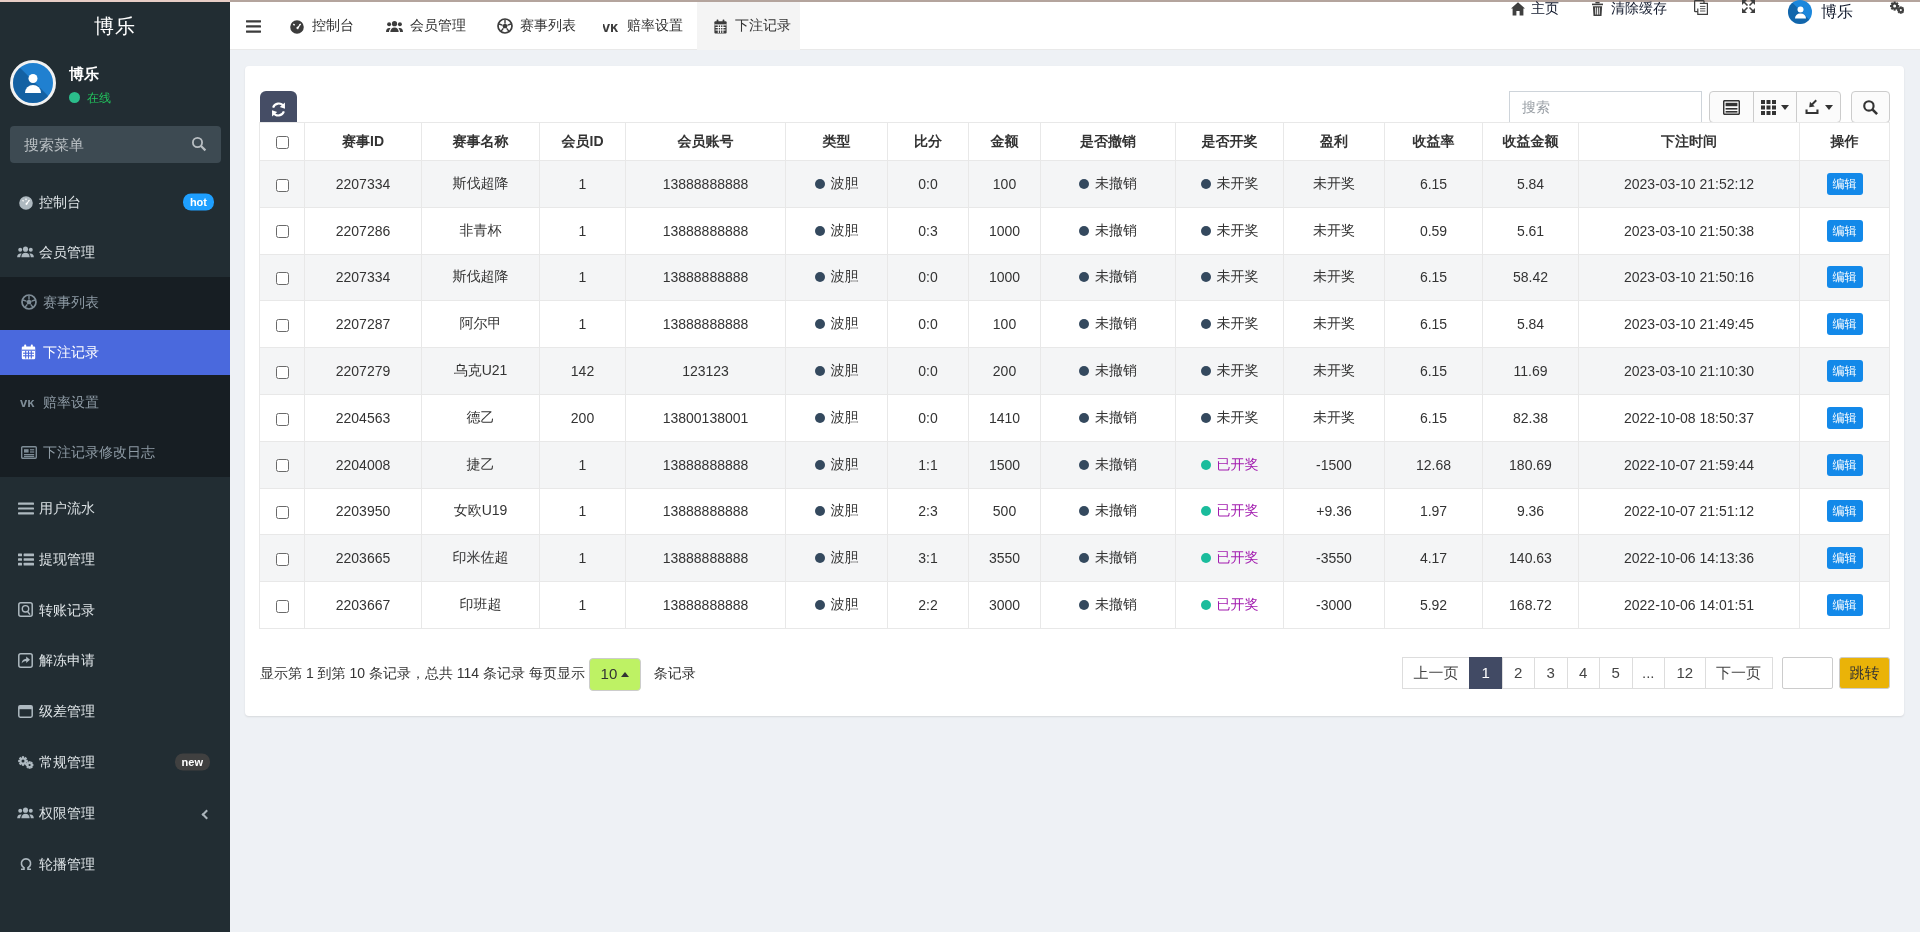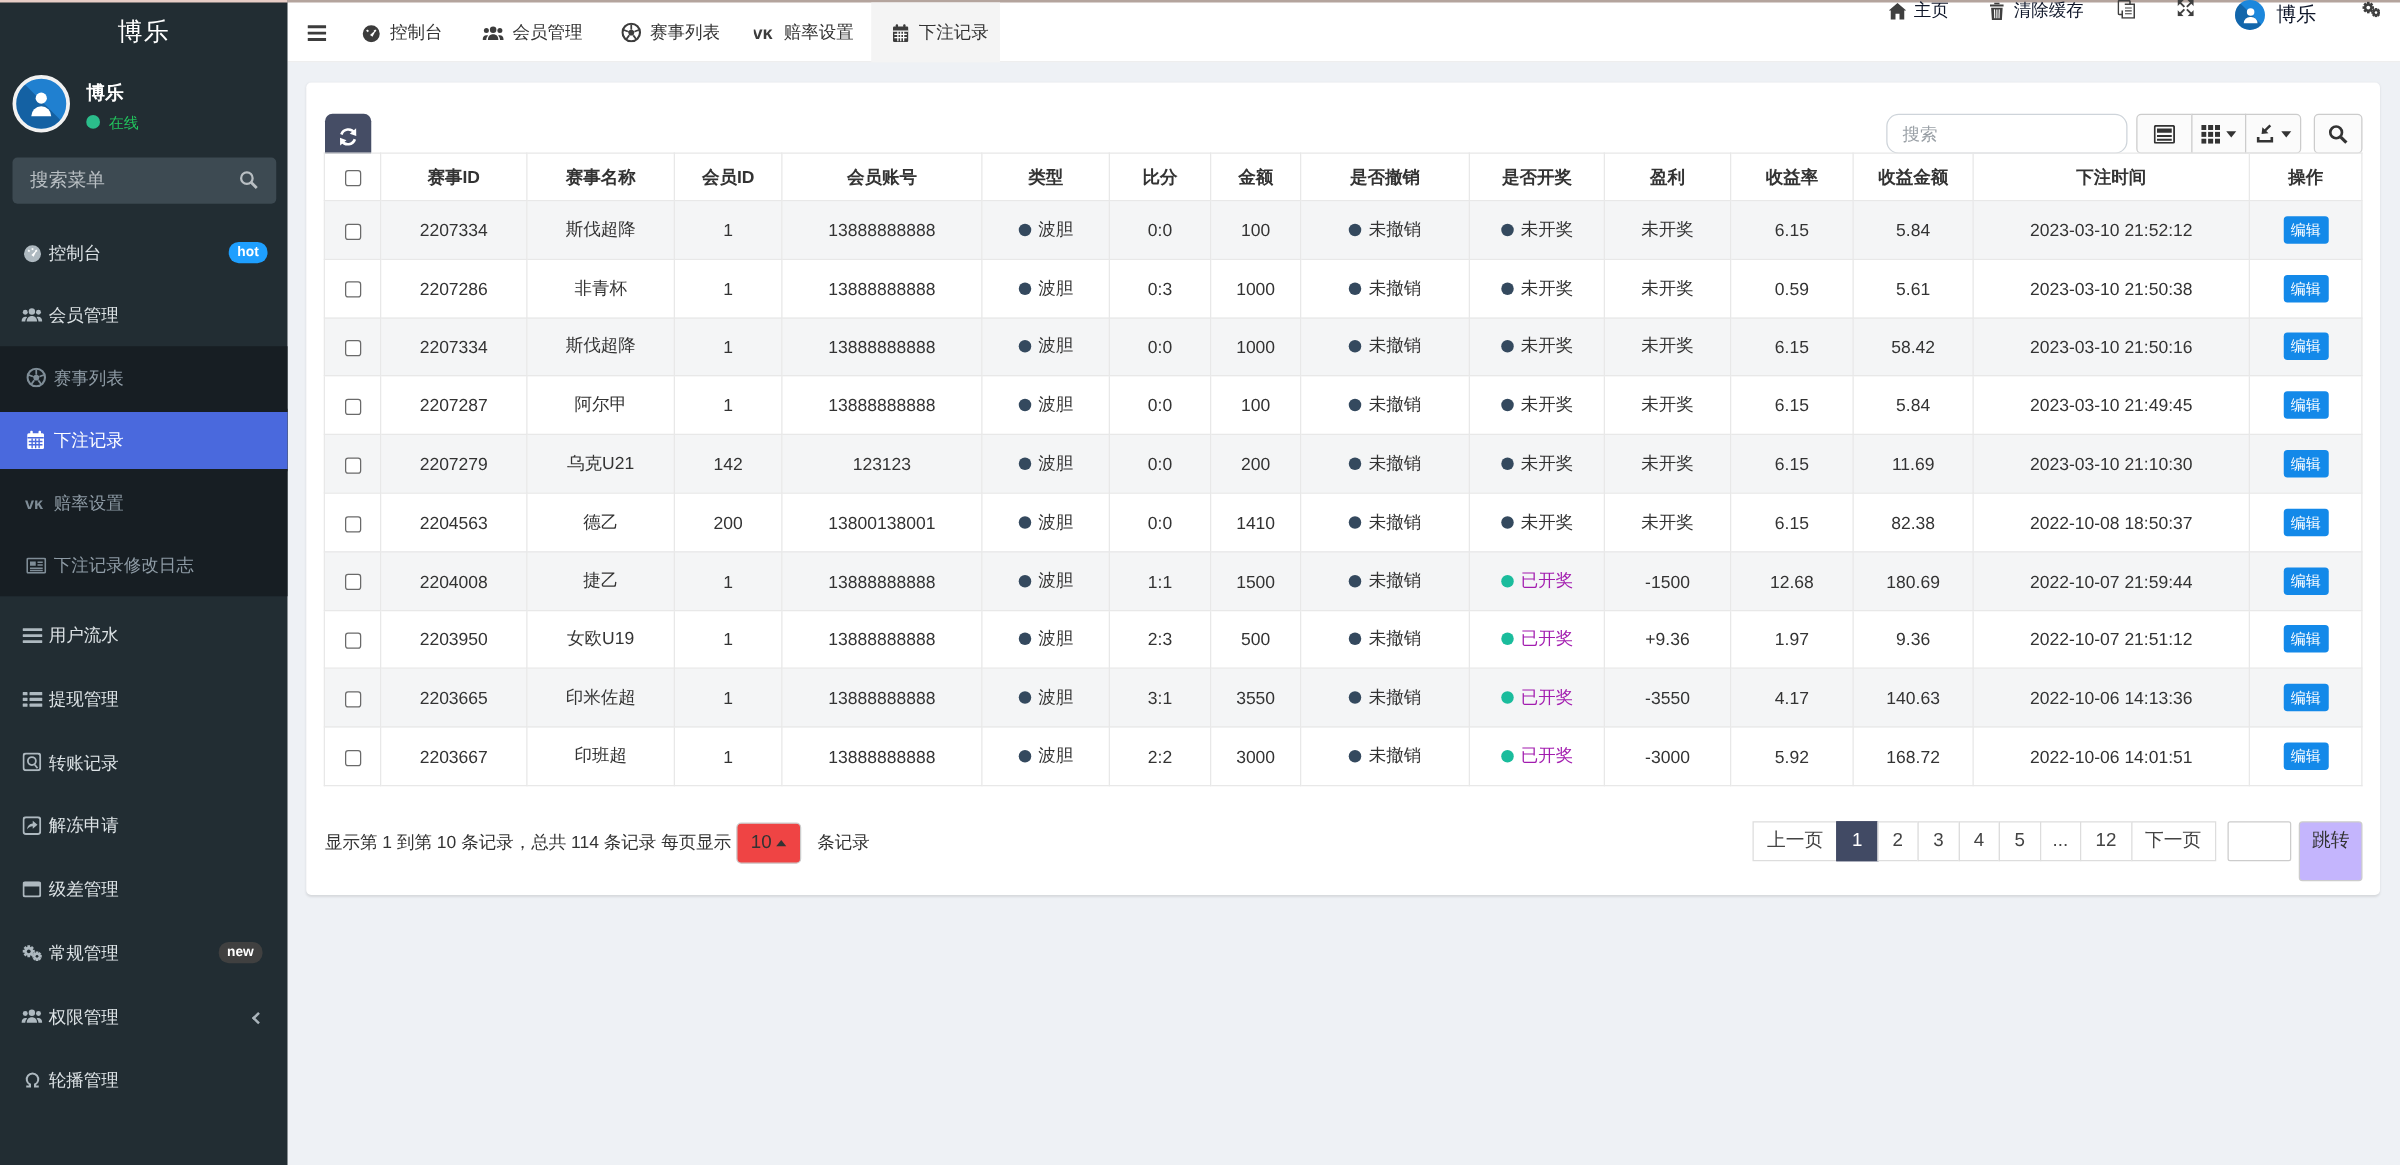--- a/index.html
+++ b/index.html
@@ -43,48 +43,48 @@
 .tab.on{background:#f4f4f4}
 .nav-right{position:absolute;right:13px;top:0;height:48px;display:flex;align-items:flex-start;color:#0f172a;font-size:14px}
 .nv{display:flex;align-items:center;padding:0}
 .nv svg{margin-right:3px}
 .avatar-sm{width:24px;height:24px;border-radius:50%;background:#1c87dc;position:relative;overflow:hidden;margin-right:8px}
 .avatar-sm .shade{position:absolute;left:-10px;top:8px;width:30px;height:22px;background:rgba(0,40,80,.35);transform:rotate(45deg)}
 
 .main{position:absolute;left:230px;top:50px;width:1690px;height:882px;background:#eef1f5}
 .card{position:absolute;left:15px;top:16px;width:1659px;height:650px;background:#fff;border-radius:4px;box-shadow:0 1px 2px rgba(0,0,0,.1)}
 .btn-refresh{position:absolute;left:15px;top:25px;width:37px;height:37px;background:#454d65;border-radius:6px;display:flex;align-items:center;justify-content:center}
-.srch-input{position:absolute;left:1264px;top:25px;width:193px;height:32px;border:1px solid #ced4da;border-radius:10px;background:#fff;color:#9aa0a6;font-size:14px;line-height:30px;padding-left:12px}
+.srch-input{position:absolute;left:1264px;top:25px;width:193px;height:32px;border:1px solid #ced4da;border-radius:0;background:#fff;color:#9aa0a6;font-size:14px;line-height:30px;padding-left:12px}
 .btn-group{position:absolute;left:1464px;top:25px;height:32px;display:flex}
 .tbtn{width:44.7px;height:32px;background:#fbfbfb;border:1px solid #ccc;margin-left:-1px;display:flex;align-items:center;justify-content:center}
 .tbtn:first-child{margin-left:0;border-radius:4px 0 0 4px}
 .tbtn:last-child{border-radius:0 4px 4px 0}
 .btn-sq{position:absolute;left:1606px;top:25px;width:39px;height:32px;background:#fbfbfb;border:1px solid #ccc;border-radius:4px;display:flex;align-items:center;justify-content:center}
 .caret{display:inline-block;width:0;height:0;border-left:4px solid transparent;border-right:4px solid transparent;border-top:5px solid #333;margin-left:5px}
 .caret-up{display:inline-block;width:0;height:0;border-left:4px solid transparent;border-right:4px solid transparent;border-bottom:5px solid #333;margin-left:4px}
 
 table.bt{position:absolute;left:14px;top:56px;width:1630px;border-collapse:collapse;table-layout:fixed;font-size:14px;color:#333}
 table.bt th{height:38px;font-weight:bold;border:1px solid #e8e8e8;text-align:center;background:#fff}
 table.bt td{height:46.8px;border:1px solid #e8e8e8;text-align:center;padding:0}
 table.bt tr.odd td{background:#f4f5f6}
 .ckb{display:inline-block;width:13px;height:13px;border:1.4px solid #6a6a6a;border-radius:2.5px;background:#fff;vertical-align:middle}
 .dot-d{display:inline-block;width:10px;height:10px;border-radius:50%;background:#34495e;margin-right:6px;vertical-align:-1px}
 .dot-g{display:inline-block;width:10px;height:10px;border-radius:50%;background:#1abc9c;margin-right:6px;vertical-align:-1px}
 .green{color:#a21caf}
 .btn-edit{display:inline-block;width:36px;height:22px;line-height:22px;background:#1389e9;color:#fff;font-size:12px;border-radius:3px}
 
 .foot-info{position:absolute;left:15px;top:591px;height:32px;line-height:32px;font-size:14px;color:#333;display:flex;align-items:center}
-.pgsel{display:inline-flex;align-items:center;justify-content:center;width:52px;height:33px;background:#ef4444;border:1px solid #ccc;border-radius:4px;margin:2px 9px 0 4px;font-size:15px}
+.pgsel{display:inline-flex;align-items:center;justify-content:center;width:52px;height:33px;background:#bef264;border:1px solid #ccc;border-radius:4px;margin:2px 9px 0 4px;font-size:15px}
 .pagin{position:absolute;top:591px;left:1157px;height:32px;display:flex;font-size:15px}
 .pg{min-width:33.5px;height:32px;line-height:30px;text-align:center;background:#fff;border:1px solid #ddd;margin-left:-1px;color:#444;padding:0 6px}
 .pg.first{margin-left:0;padding:0 10.5px}
 .pg.last{padding:0 10.5px}
 .pg.act{background:#414a64;color:#fff;border-color:#414a64}
 .jumpin{position:absolute;left:1537px;top:591px;width:51px;height:32px;border:1px solid #ccc;border-radius:2px;background:#fff}
-.jumpbtn{position:absolute;left:1594px;top:591px;width:51px;height:48px;background:#c4b5fd;border:1px solid #ccc;border-radius:3px;text-align:center;line-height:30px;font-size:15px}
+.jumpbtn{position:absolute;left:1594px;top:591px;width:51px;height:32px;background:#eab308;border:1px solid #ccc;border-radius:3px;text-align:center;line-height:30px;font-size:15px}
 </style>
 </head>
 <body>
 
 <div class="sidebar">
     <div style="position:absolute;left:0;top:0;width:230px;height:2px;background:#e8cdc6"></div>
   <div class="logo">博乐</div>
   <div class="userpanel">
     <div class="avatar-big">
         <i class="shade"></i>

